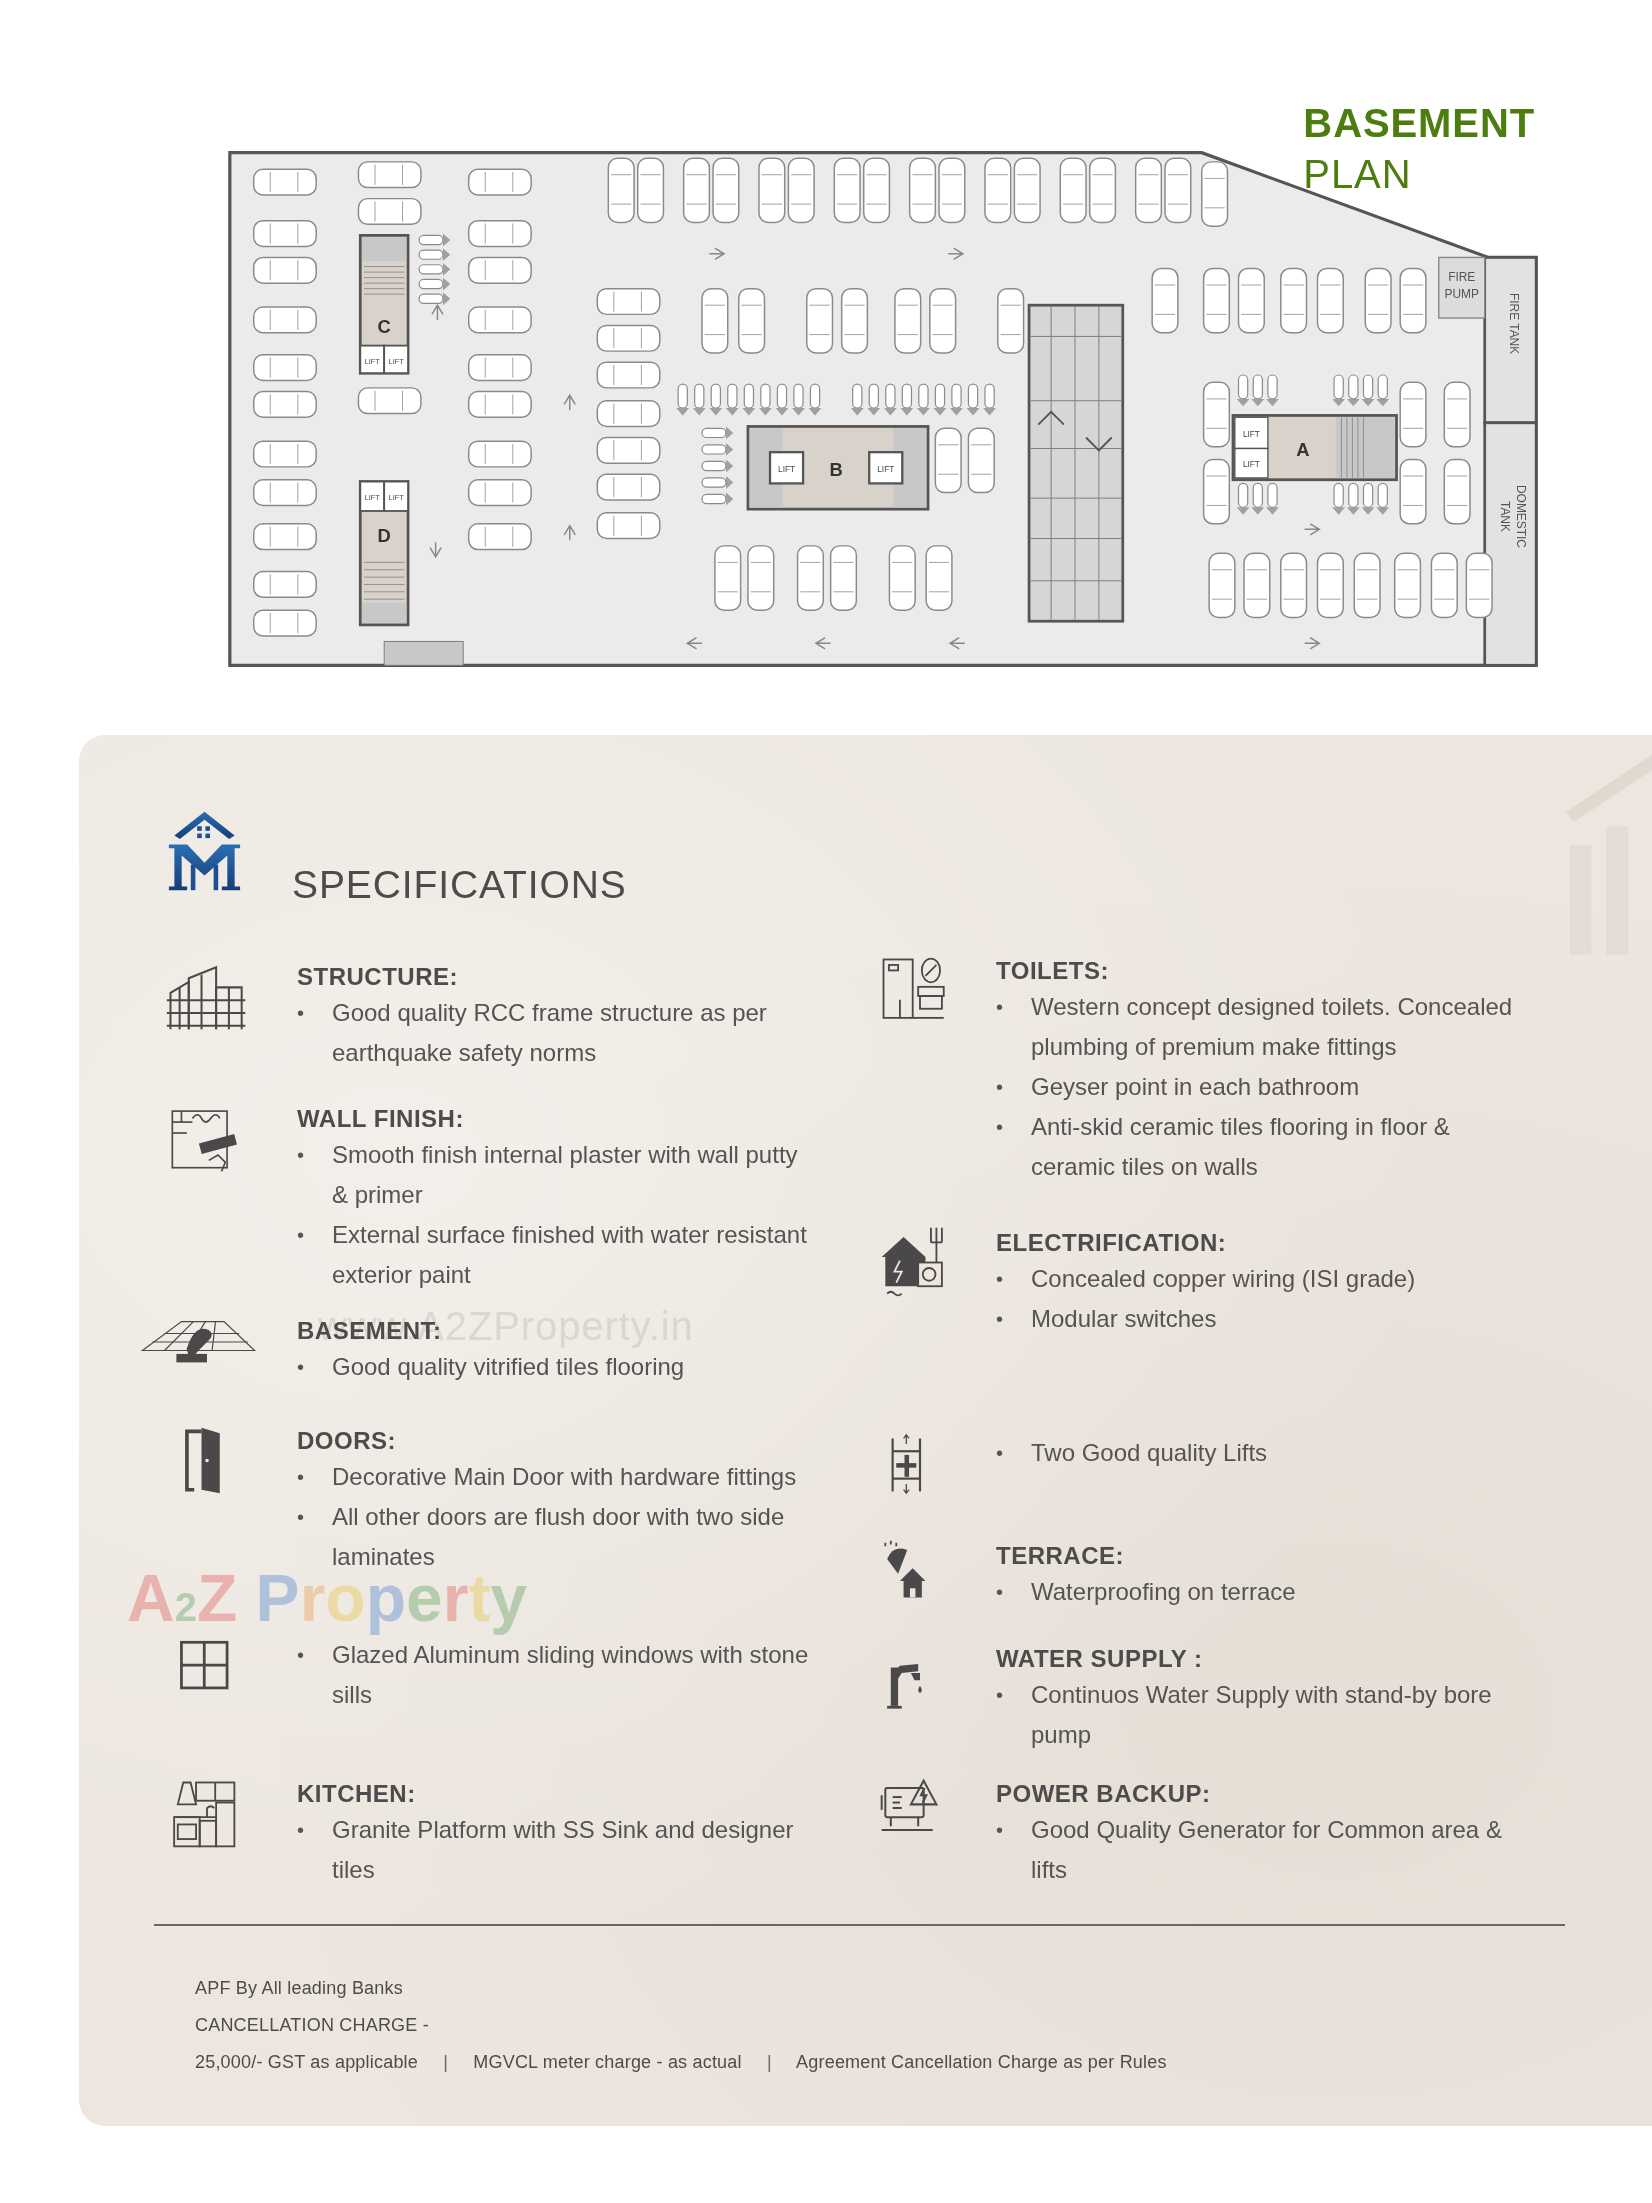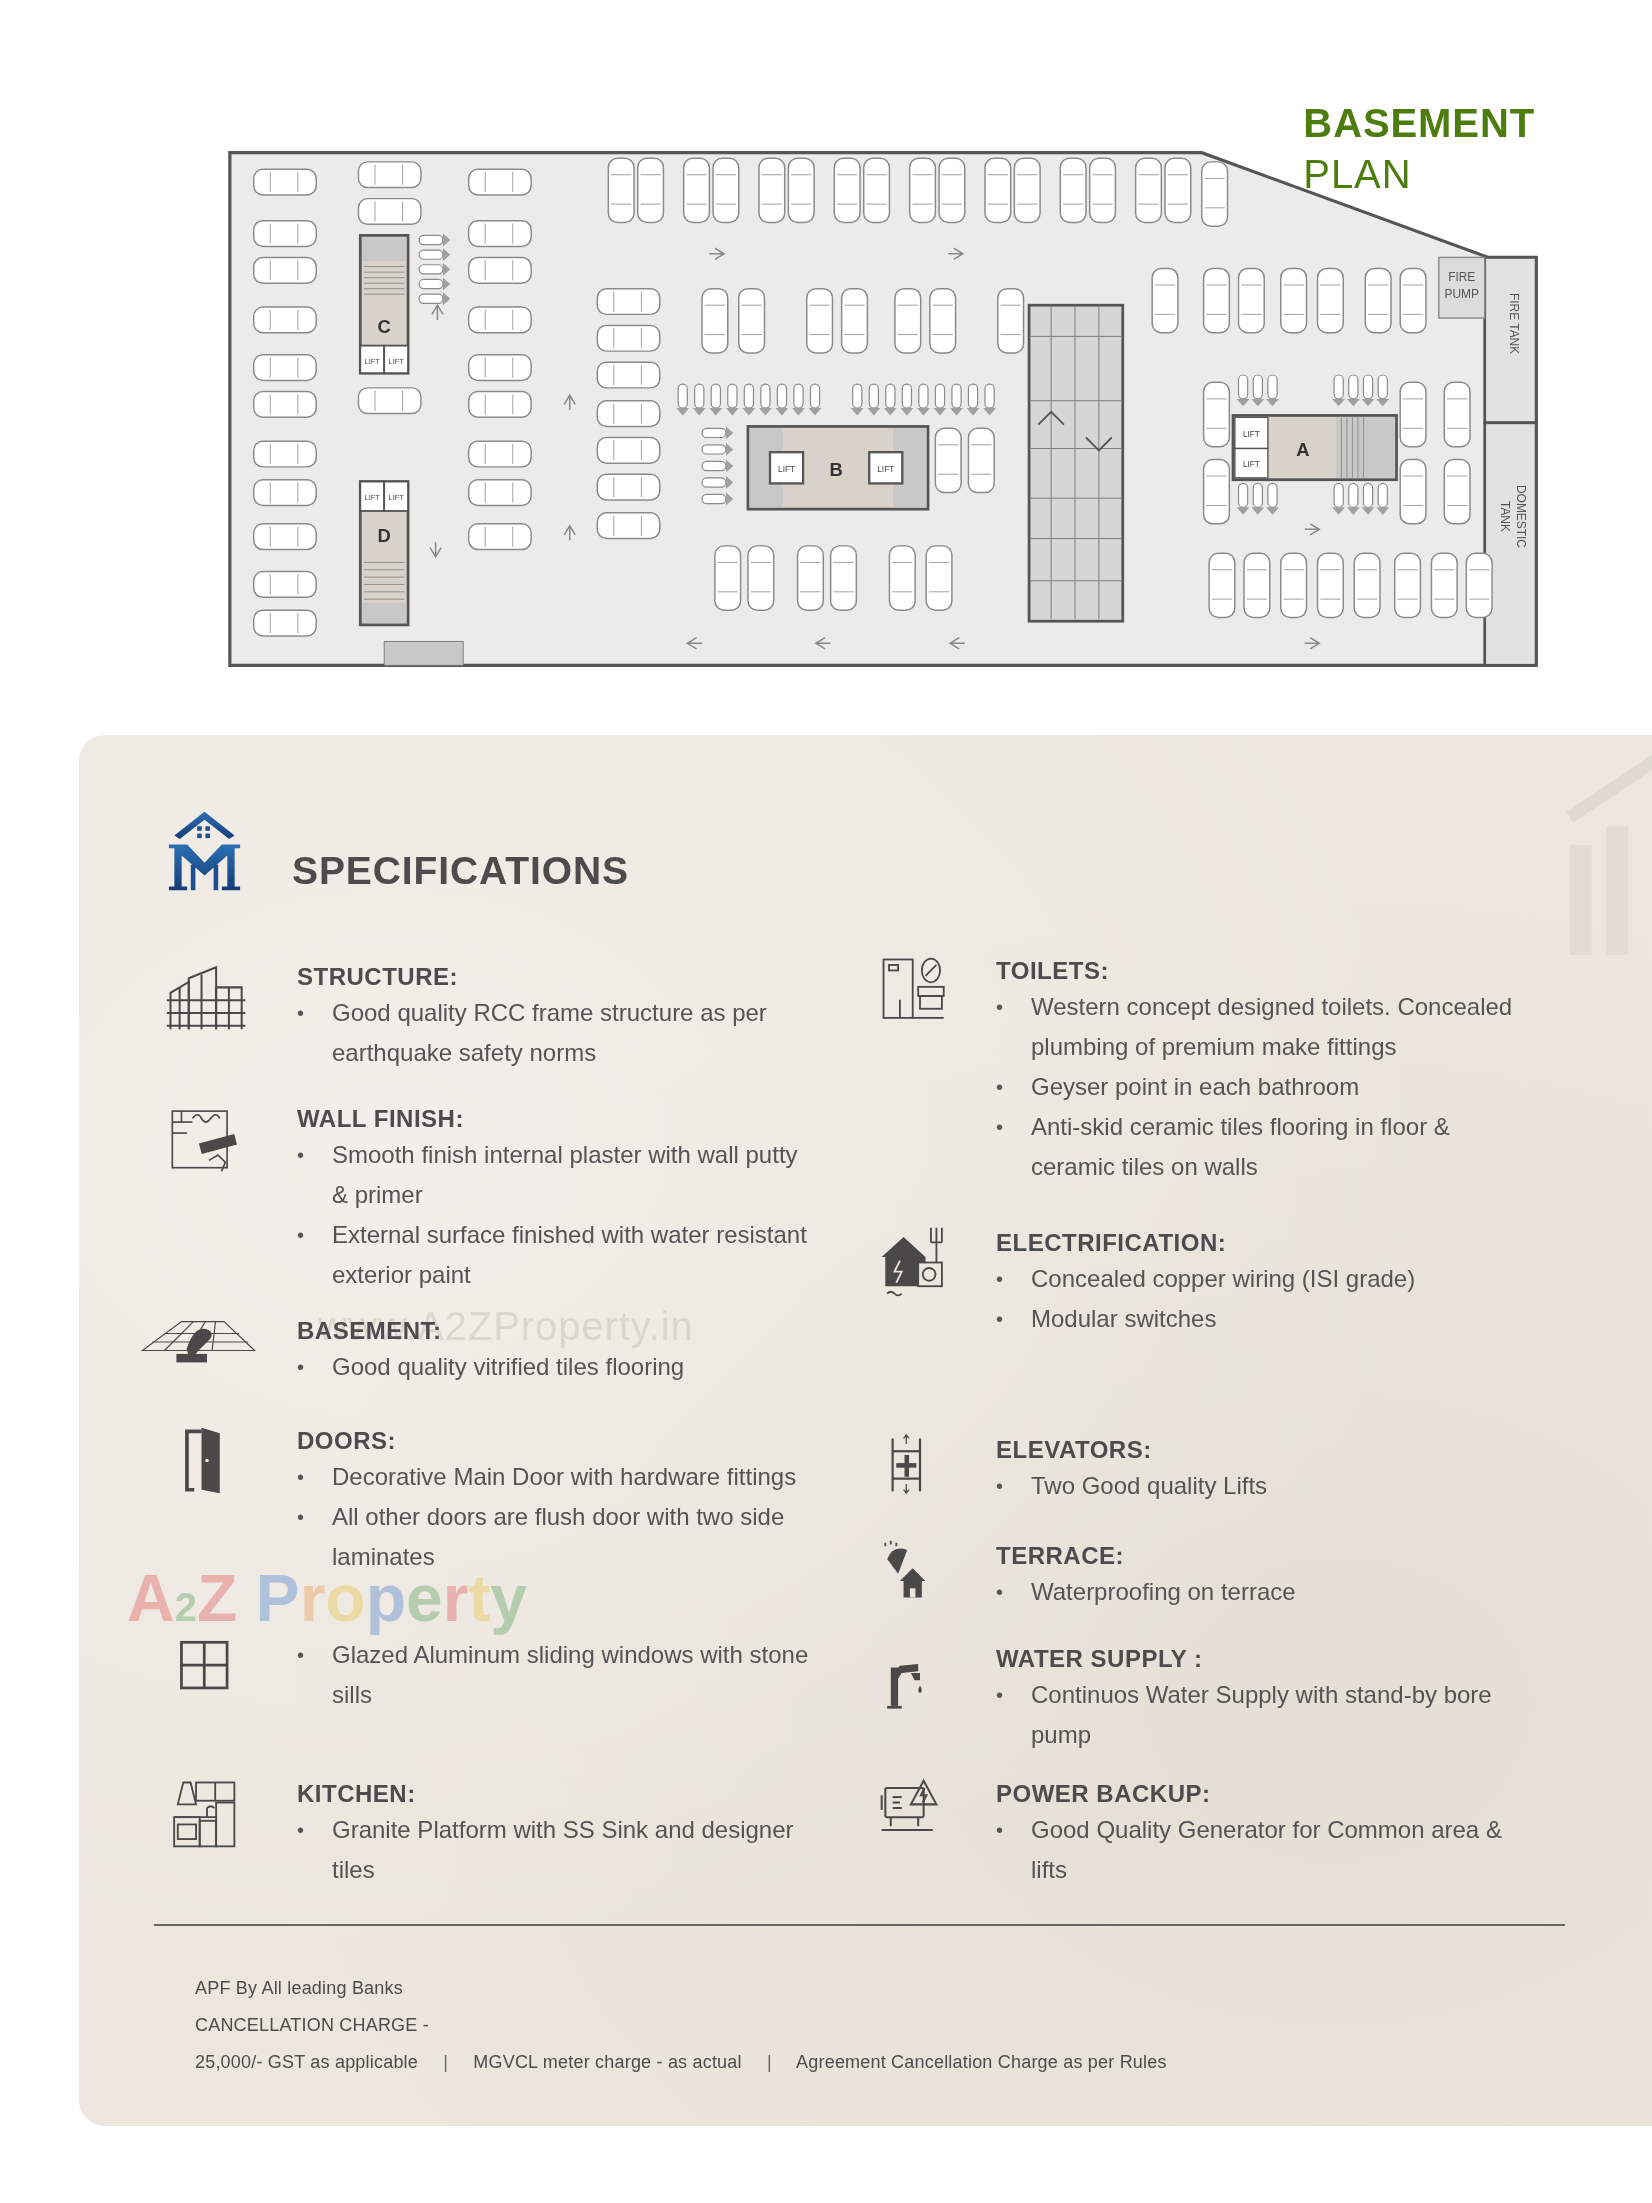--- a/index.html
+++ b/index.html
@@ -23,21 +23,21 @@
   }
   .spec-panel::before {
     content: ""; position: absolute; inset: 0;
     background:
       radial-gradient(ellipse at 20% 30%, rgba(255,255,255,0.35), transparent 60%),
       radial-gradient(ellipse at 80% 70%, rgba(210,200,190,0.25), transparent 60%);
   }
   .ghost-logo { position: absolute; right: -27.5px; top: 18.4px; width: 129px; height: 211px; opacity: 0.35; }
 
   .brand-logo { position: absolute; left: 88px; top: 73px; width: 75px; height: 84px; }
-  .spec-title { position: absolute; left: 213px; top: 114px; font-size: 39px; color: #4d4b4b; letter-spacing: 0.9px; font-weight: bold; }
+  .spec-title { position: absolute; left: 213px; top: 128px; font-size: 39px; color: #4d4b4b; letter-spacing: 0.9px; font-weight: normal; }
 
   .spec-item { position: absolute; }
   .spec-item .icon { position: absolute; left: 0; top: 0; width: 84px; height: 73px; }
   .spec-item .content { position: absolute; left: 132px; top: 0; }
   .spec-item h3 { font-size: 24px; font-weight: bold; color: #4d4b4b; letter-spacing: 0.5px; line-height: 33px; }
   .spec-item ul { list-style: none; }
   .spec-item li { position: relative; padding-left: 35px; font-size: 24px; line-height: 40px; color: #555353; }
   .spec-item li::before { content: "\2022"; position: absolute; left: 0; top: 0; font-size: 20px; color: #555; }
 
   .left-col .spec-item { left: 86px; }
@@ -538,21 +538,20 @@
           <line x1="16" y1="6" x2="16" y2="64"></line>
             <line x1="46" y1="6" x2="46" y2="64"></line>
           <line x1="16" y1="20" x2="46" y2="20"></line>
             <line x1="16" y1="50" x2="46" y2="50"></line>
         </g>
         <rect x="29" y="24" width="5" height="24" fill="#4a4848"></rect>
           <rect x="20" y="33" width="22" height="5" fill="#4a4848"></rect>
         <path d="M31,2 v10 M28,6 l3,-4 l3,4 M31,56 v10 M28,62 l3,4 l3,-4" fill="none" stroke="#4a4848" stroke-width="1.4"></path>
       </svg>
       <div class="content">
-        <h3>ELEVATORS:</h3>
         <ul>
             <li>Two Good quality Lifts</li>
           </ul>
       </div>
     </div>
 
     <div class="spec-item" style="top:804px;">
       <svg class="icon" viewBox="0 0 92 80">
         <path d="M10,22 q6,-16 22,-10 l-10,26 Z" fill="#4a4848"></path>
         <path d="M24,46 L38,32 L52,46 L48,46 L48,64 L28,64 L28,46 Z" fill="#4a4848"></path>

